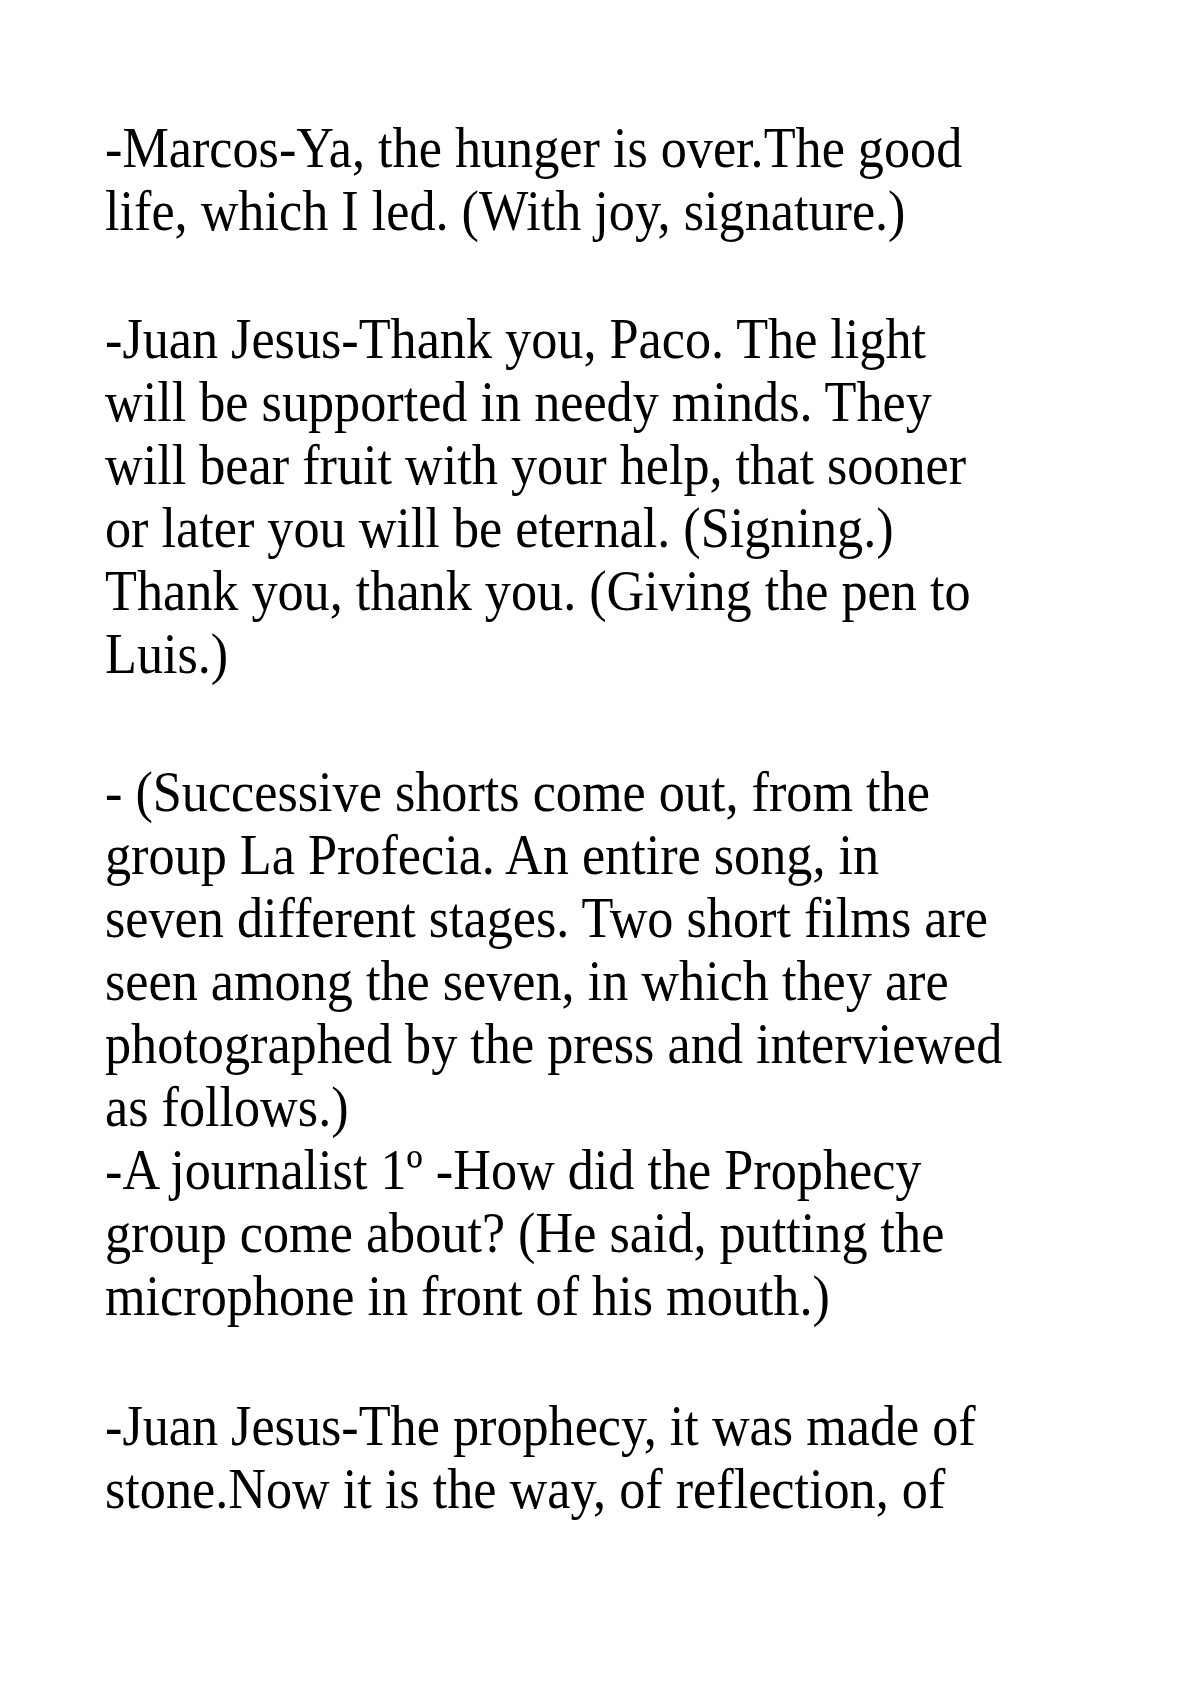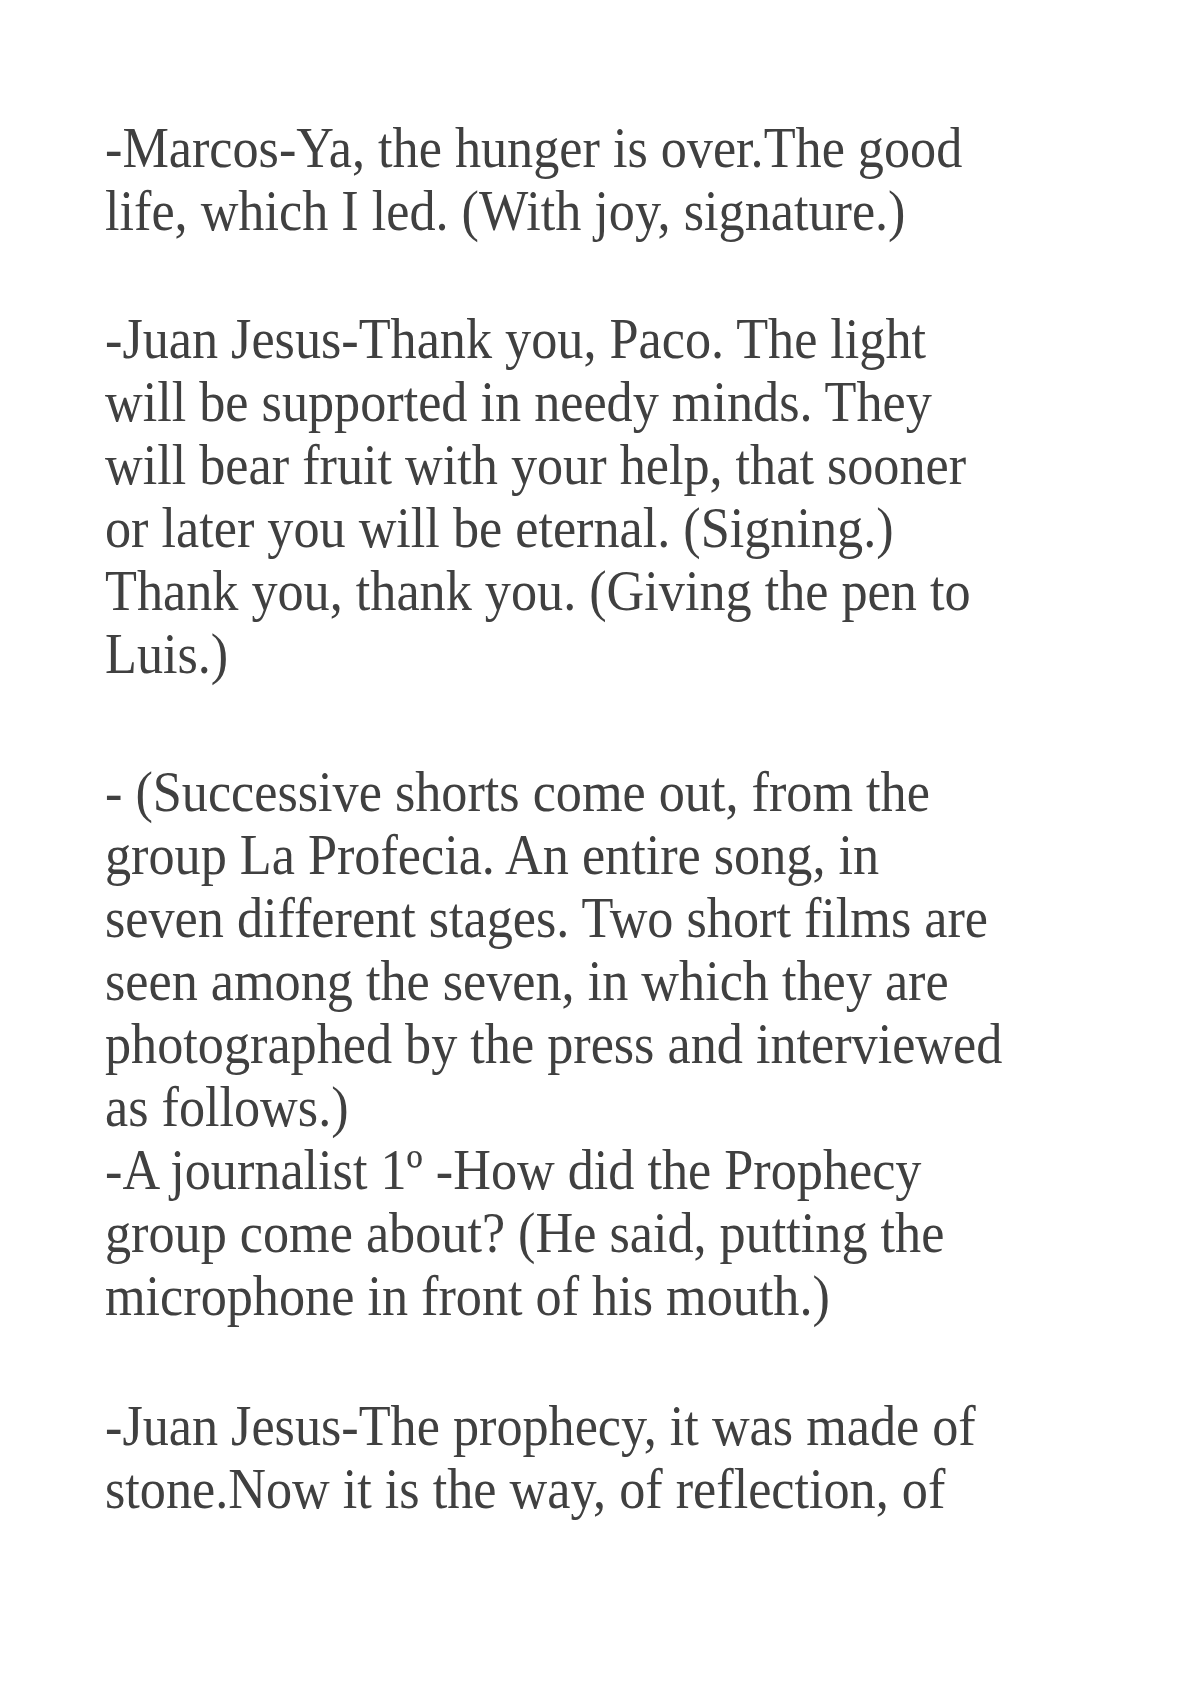--- a/index.html
+++ b/index.html
@@ -7,21 +7,21 @@
     padding: 0;
     background: #ffffff;
   }
   .page {
     position: relative;
     width: 1189px;
     height: 1684px;
     background: #ffffff;
     overflow: hidden;
     font-family: "Liberation Serif", serif;
-    color: #404040;
+    color: #000000;
   }
   .text-block {
     position: absolute;
     left: 105px;
     top: 116px;
     width: 1084px;
     transform: scaleX(0.9);
     transform-origin: 0 0;
     font-size: 58px;
     line-height: 63px;

